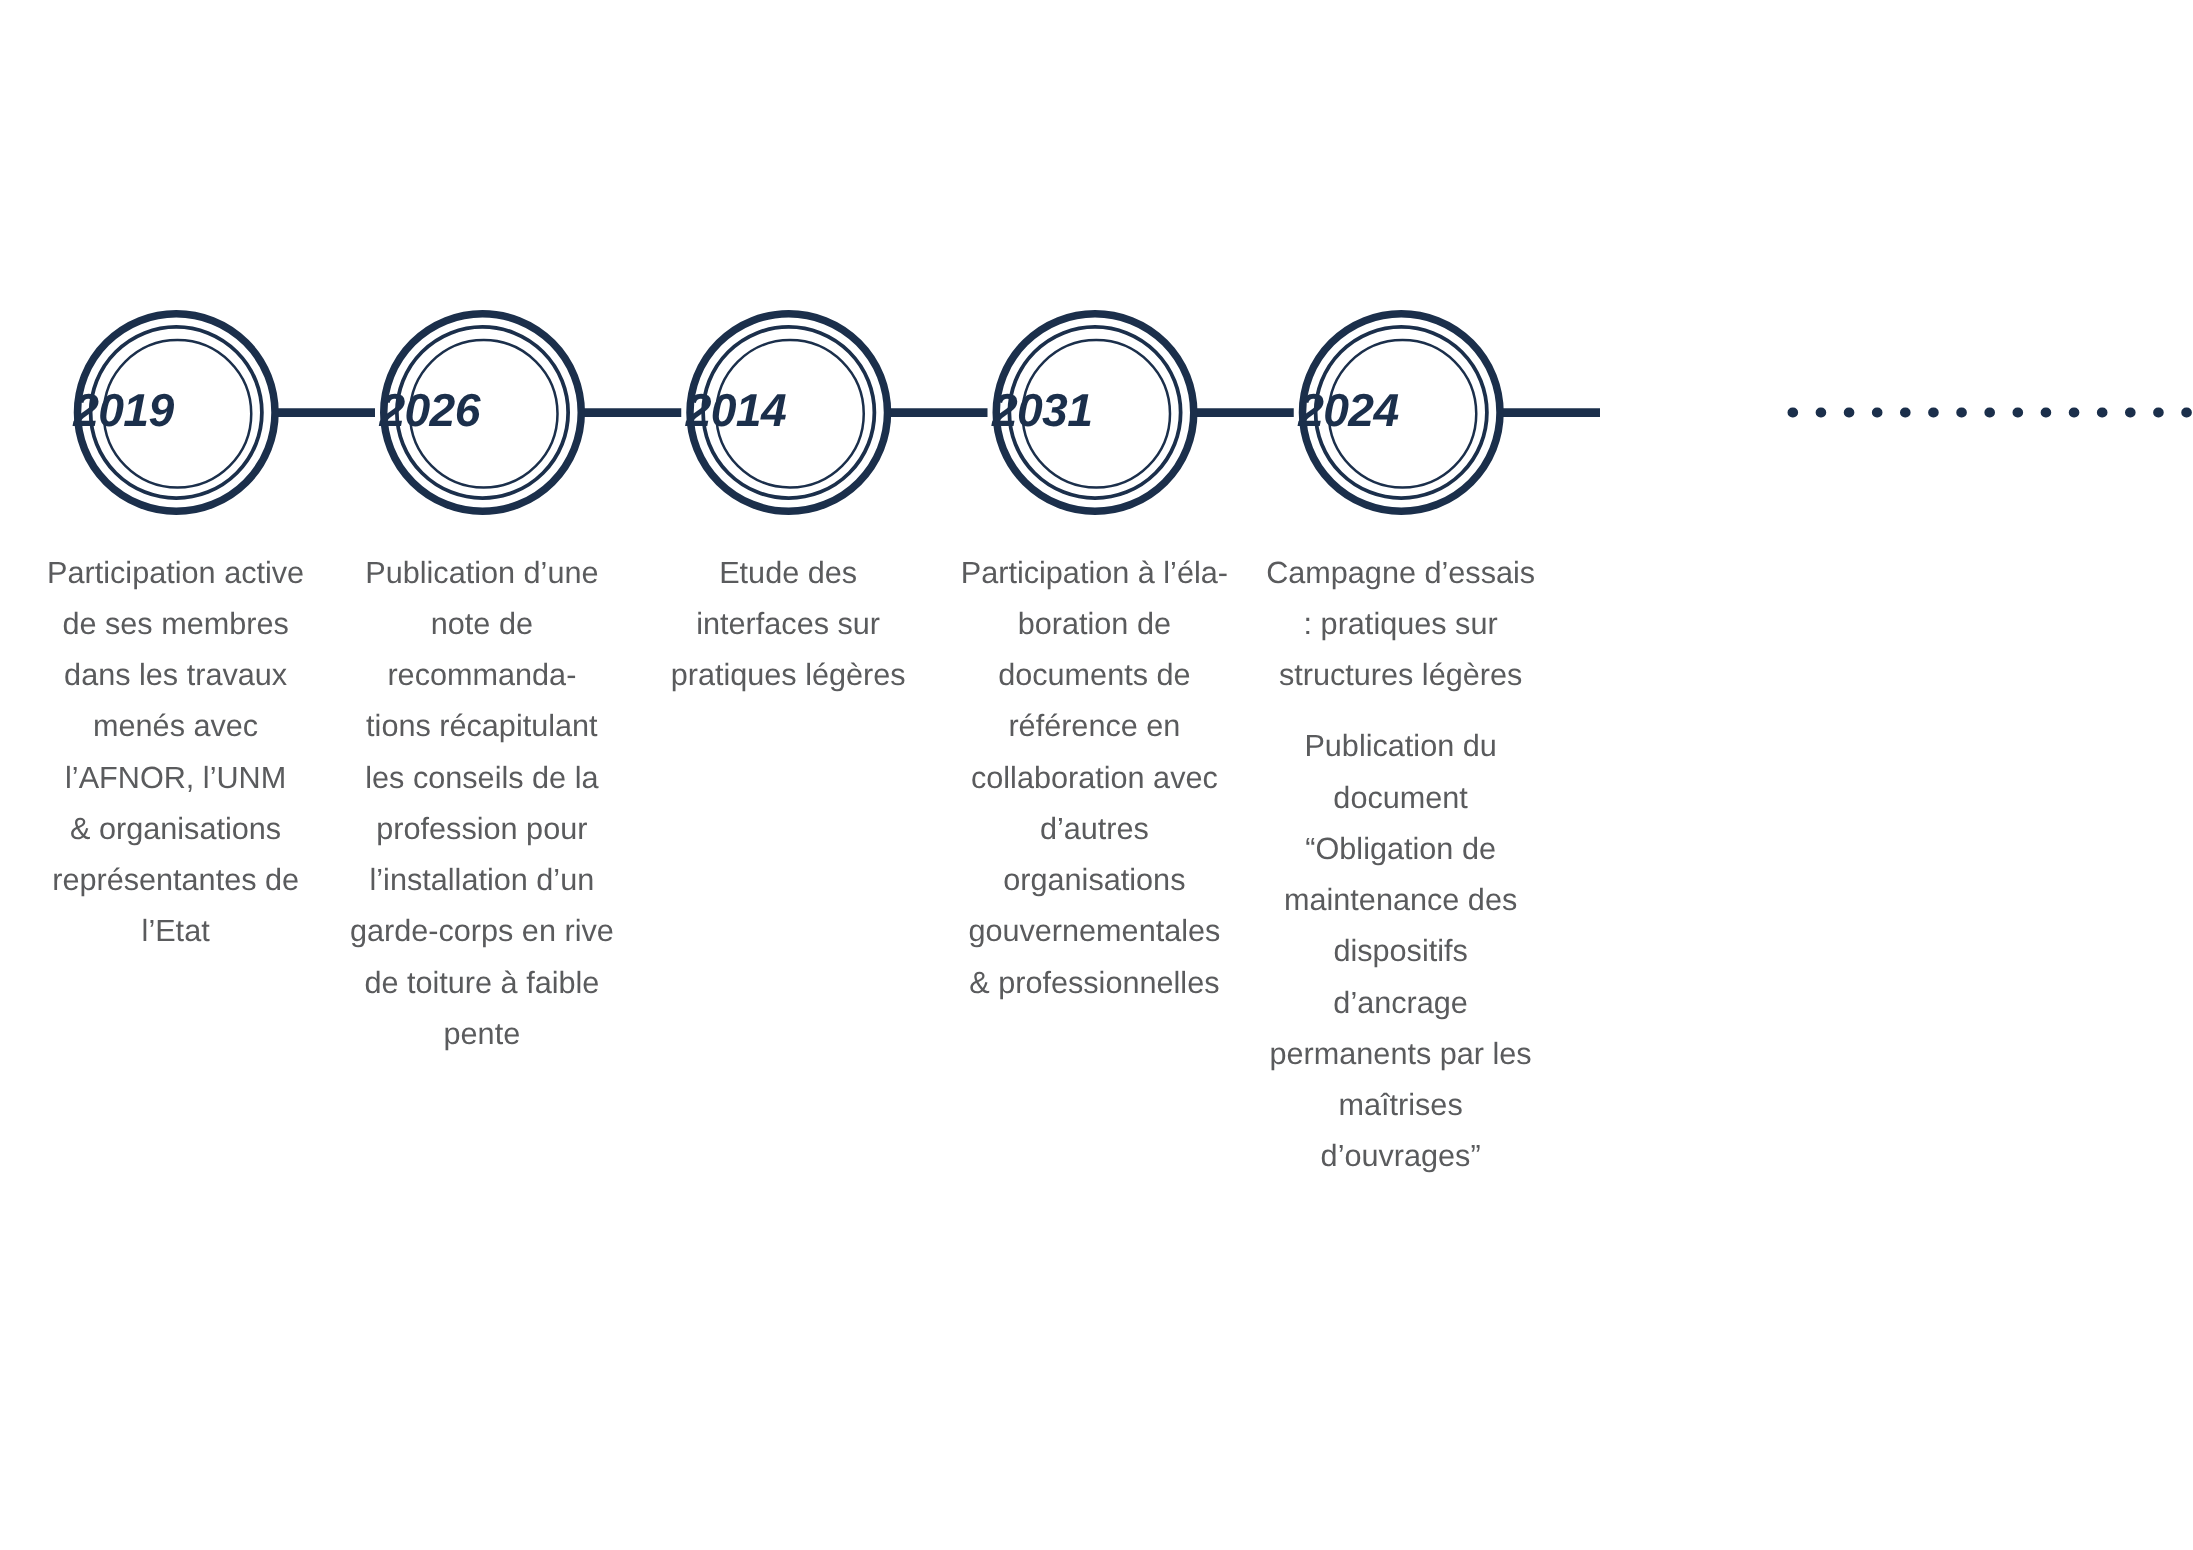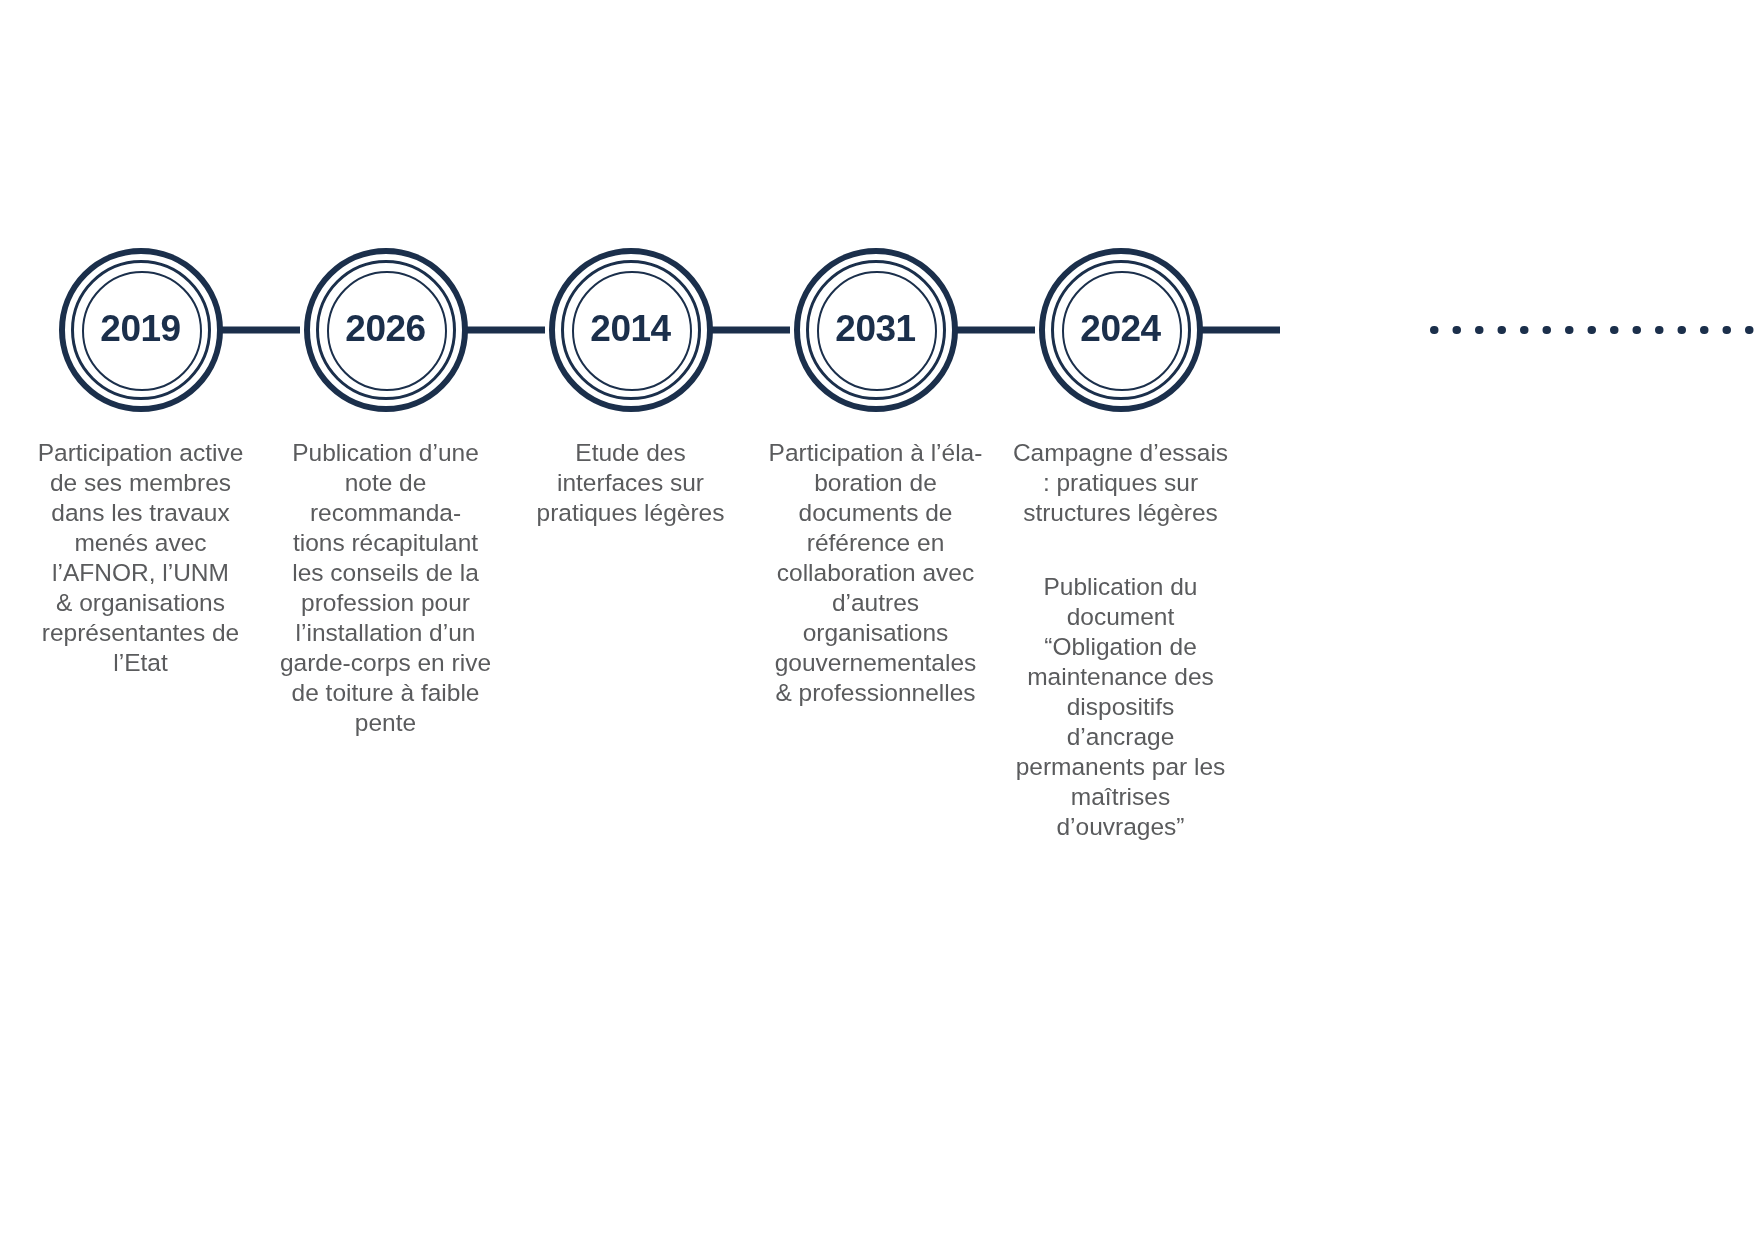--- a/index.html
+++ b/index.html
@@ -53,23 +53,23 @@
   }
 
   
   .marker {
     position: relative;
     width: 164px;
     height: 164px;
     flex: 0 0 164px;
     display: flex;
     align-items: center;
-    justify-content: center;
     z-index: 3;
     background: transparent;
+    font-style: italic;
   }
   .ring-outer {
     position: absolute;
     left: 0;
     top: 0;
     width: 152px;
     height: 152px;
     border: 6px solid #1b2f4b;
     border-radius: 50%;
     background: #ffffff;
@@ -104,27 +104,27 @@
   }
 
   
   .desc-wrap {
     margin-top: 26px;
     width: 228px;
     text-align: center;
   }
   .desc {
     font-size: 24.5px;
-    line-height: 30px;
+    line-height: 41px;
     color: #5a5b5d;
     font-weight: 300;
     white-space: pre-line;
   }
   .desc.second {
-    margin-top: 44px;
+    margin-top: 16px;
   }
 </style>
 </head>
 <body>
 
 <div id="timeline-root">
 
   <svg class="axis-layer" width="1754" height="1240" viewBox="0 0 1754 1240" xmlns="http://www.w3.org/2000/svg">
     <g>
       <line x1="196" y1="330" x2="300" y2="330" stroke="#1b2f4b" stroke-width="7"></line>

